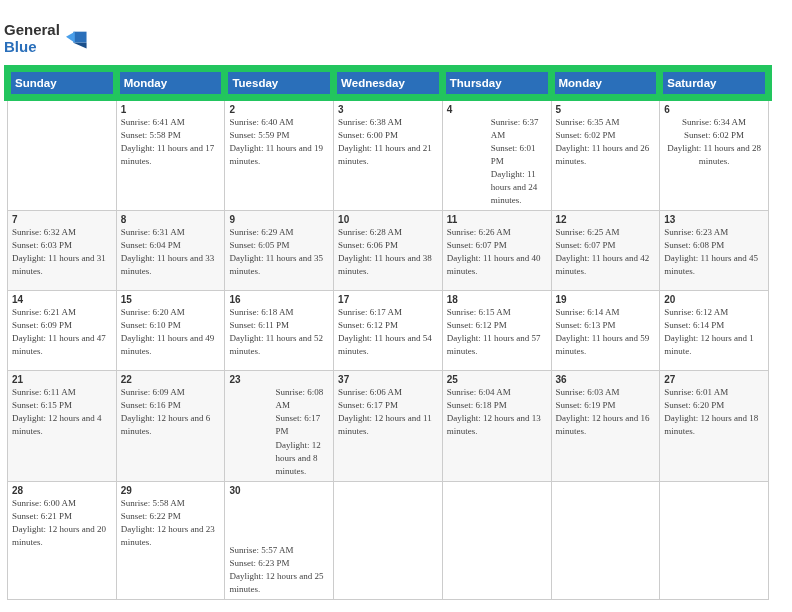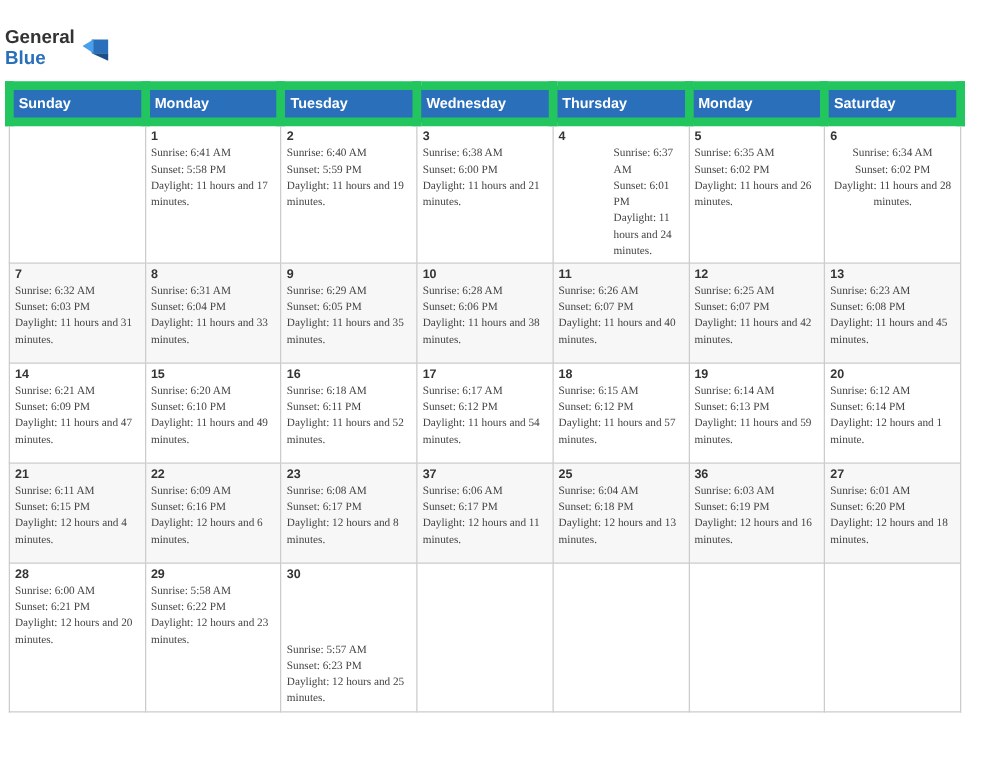--- a/index.html
+++ b/index.html
@@ -261,21 +261,21 @@
 Daylight: 12 hours and 4 minutes.</div>
           </td>
           <td>
             <span class="cell-date">22</span>
             <div class="cell-info" style="white-space: pre-line;">Sunrise: 6:09 AM
 Sunset: 6:16 PM
 Daylight: 12 hours and 6 minutes.</div>
           </td>
           <td>
             <span class="cell-date">23</span>
-            <div class="cell-info" style="white-space: pre-line;">Sunrise: 6:08 AM
+            <div class="cell-info" style="white-space: pre-line; margin-left: 46px;">Sunrise: 6:08 AM
 Sunset: 6:17 PM
 Daylight: 12 hours and 8 minutes.</div>
           </td>
           <td>
             <span class="cell-date">37</span>
             <div class="cell-info" style="white-space: pre-line;">Sunrise: 6:06 AM
 Sunset: 6:17 PM
 Daylight: 12 hours and 11 minutes.</div>
           </td>
           <td>

